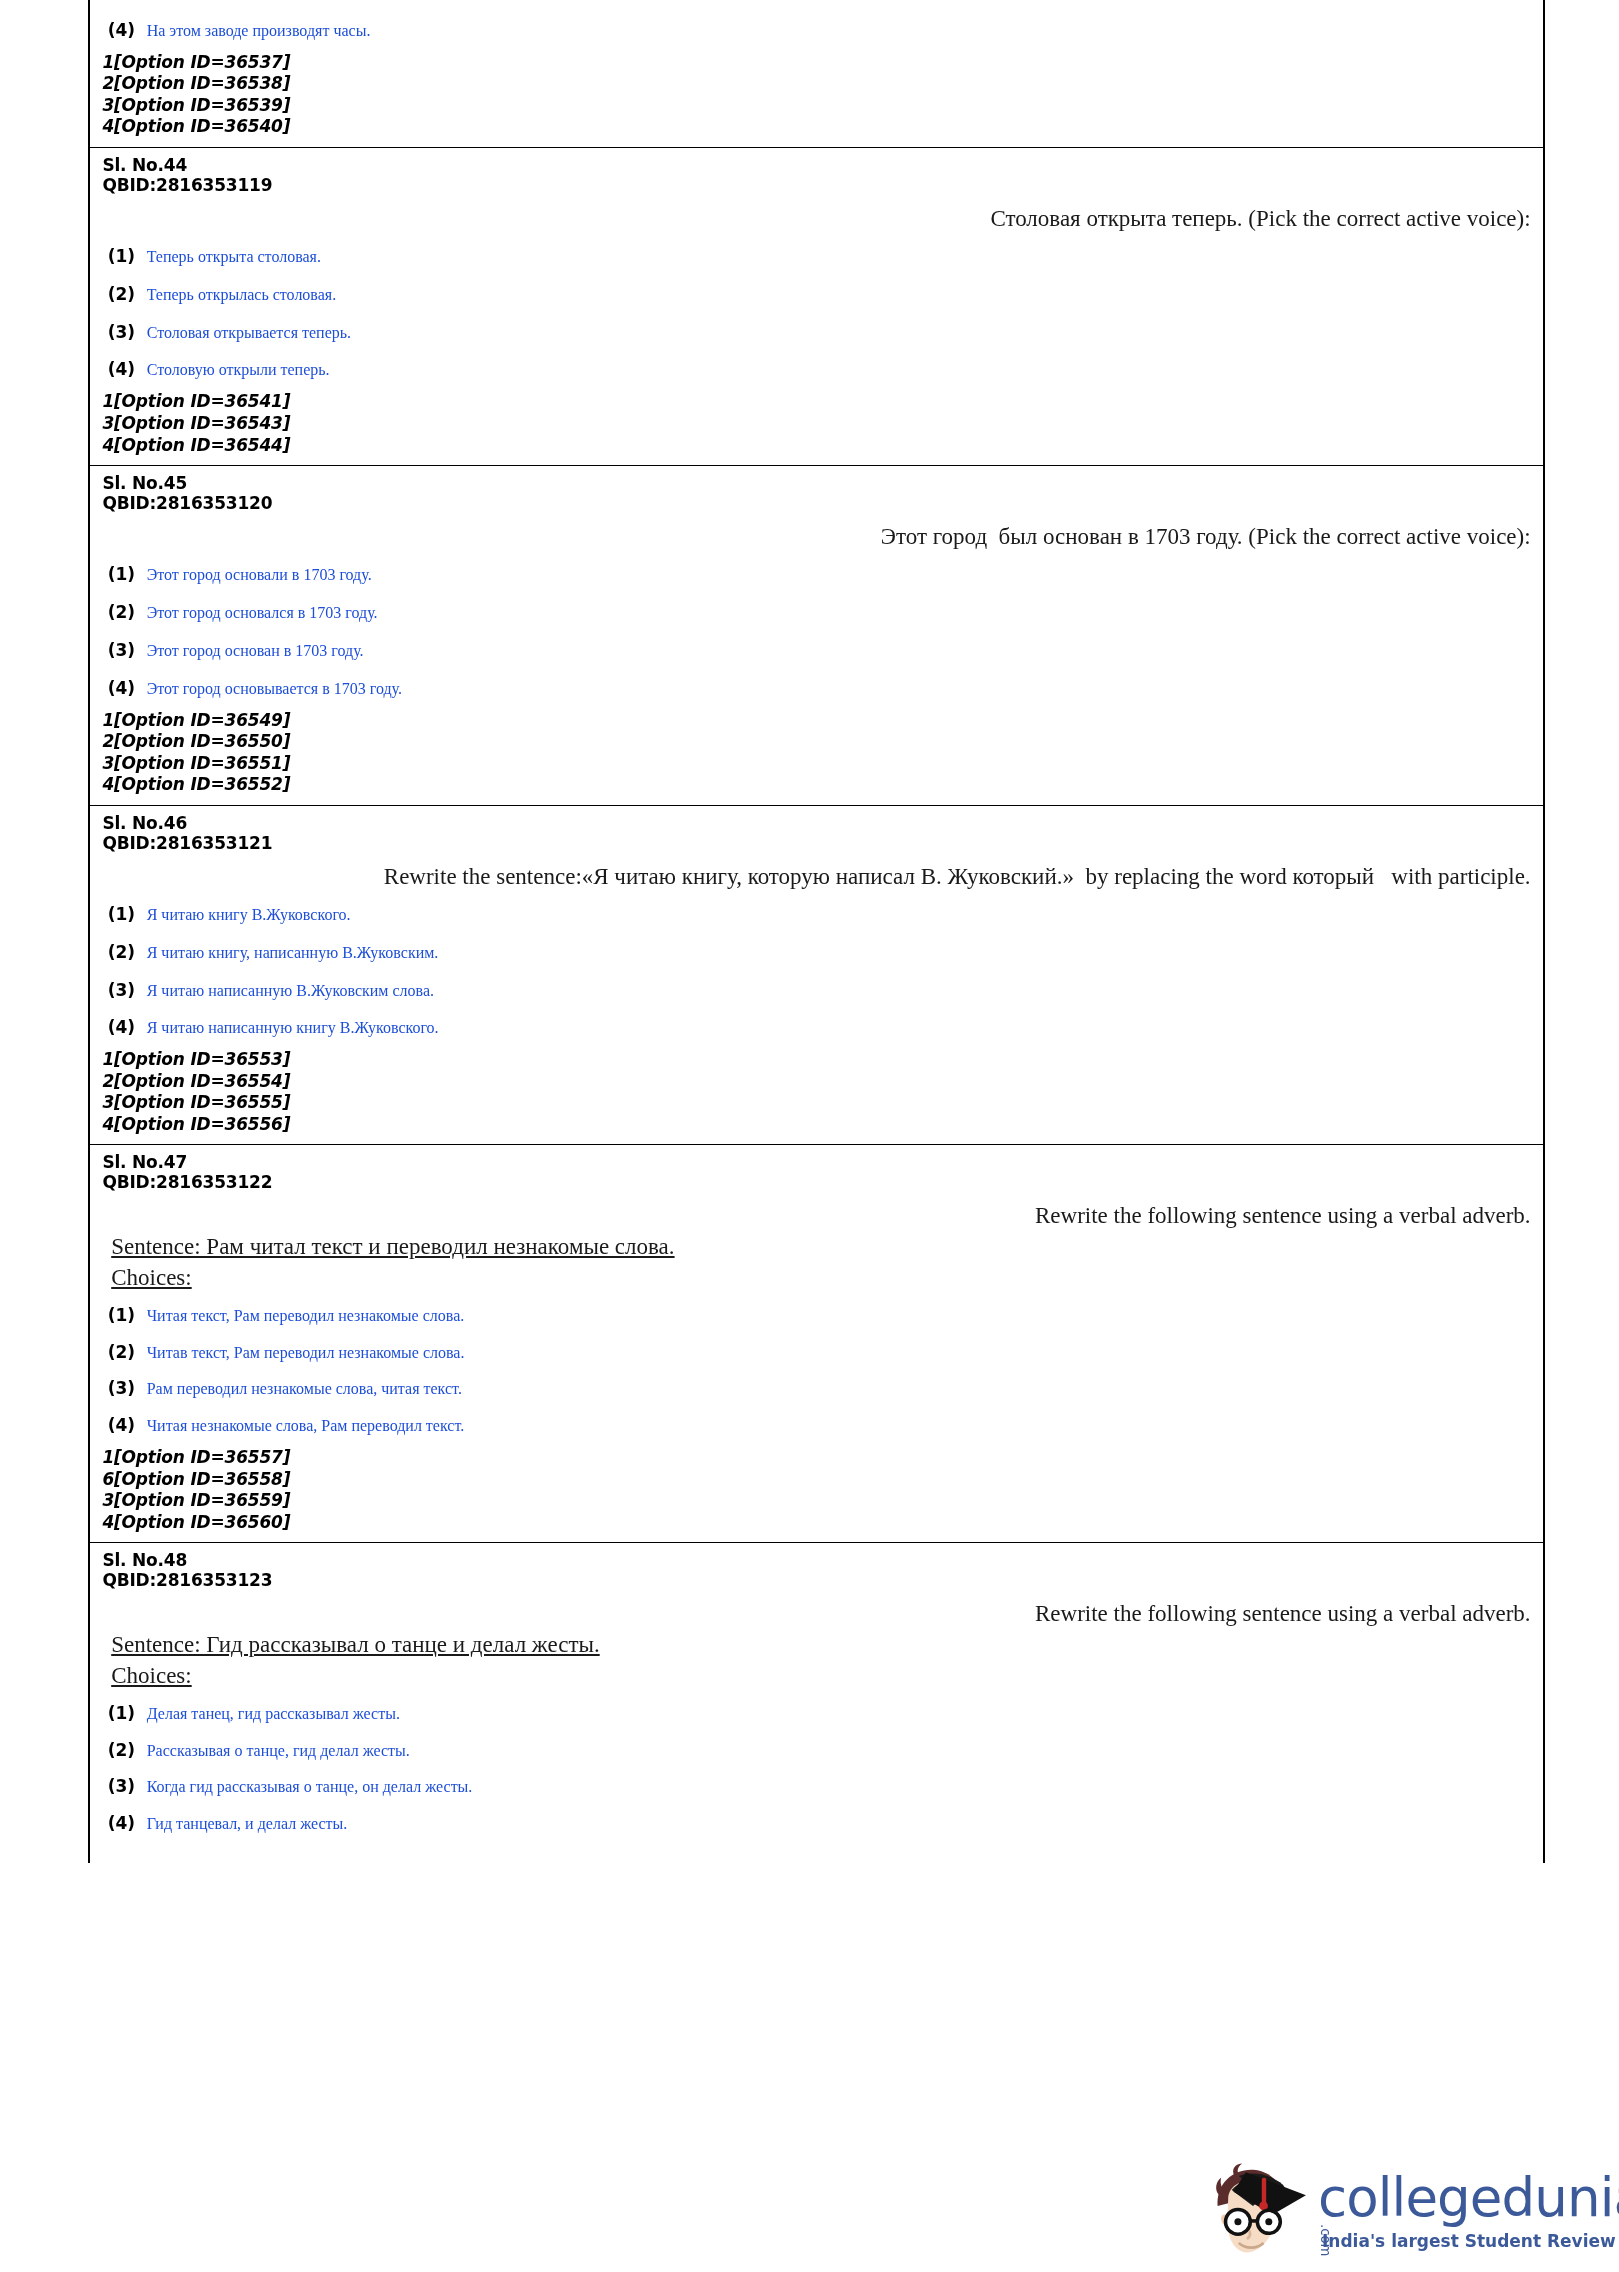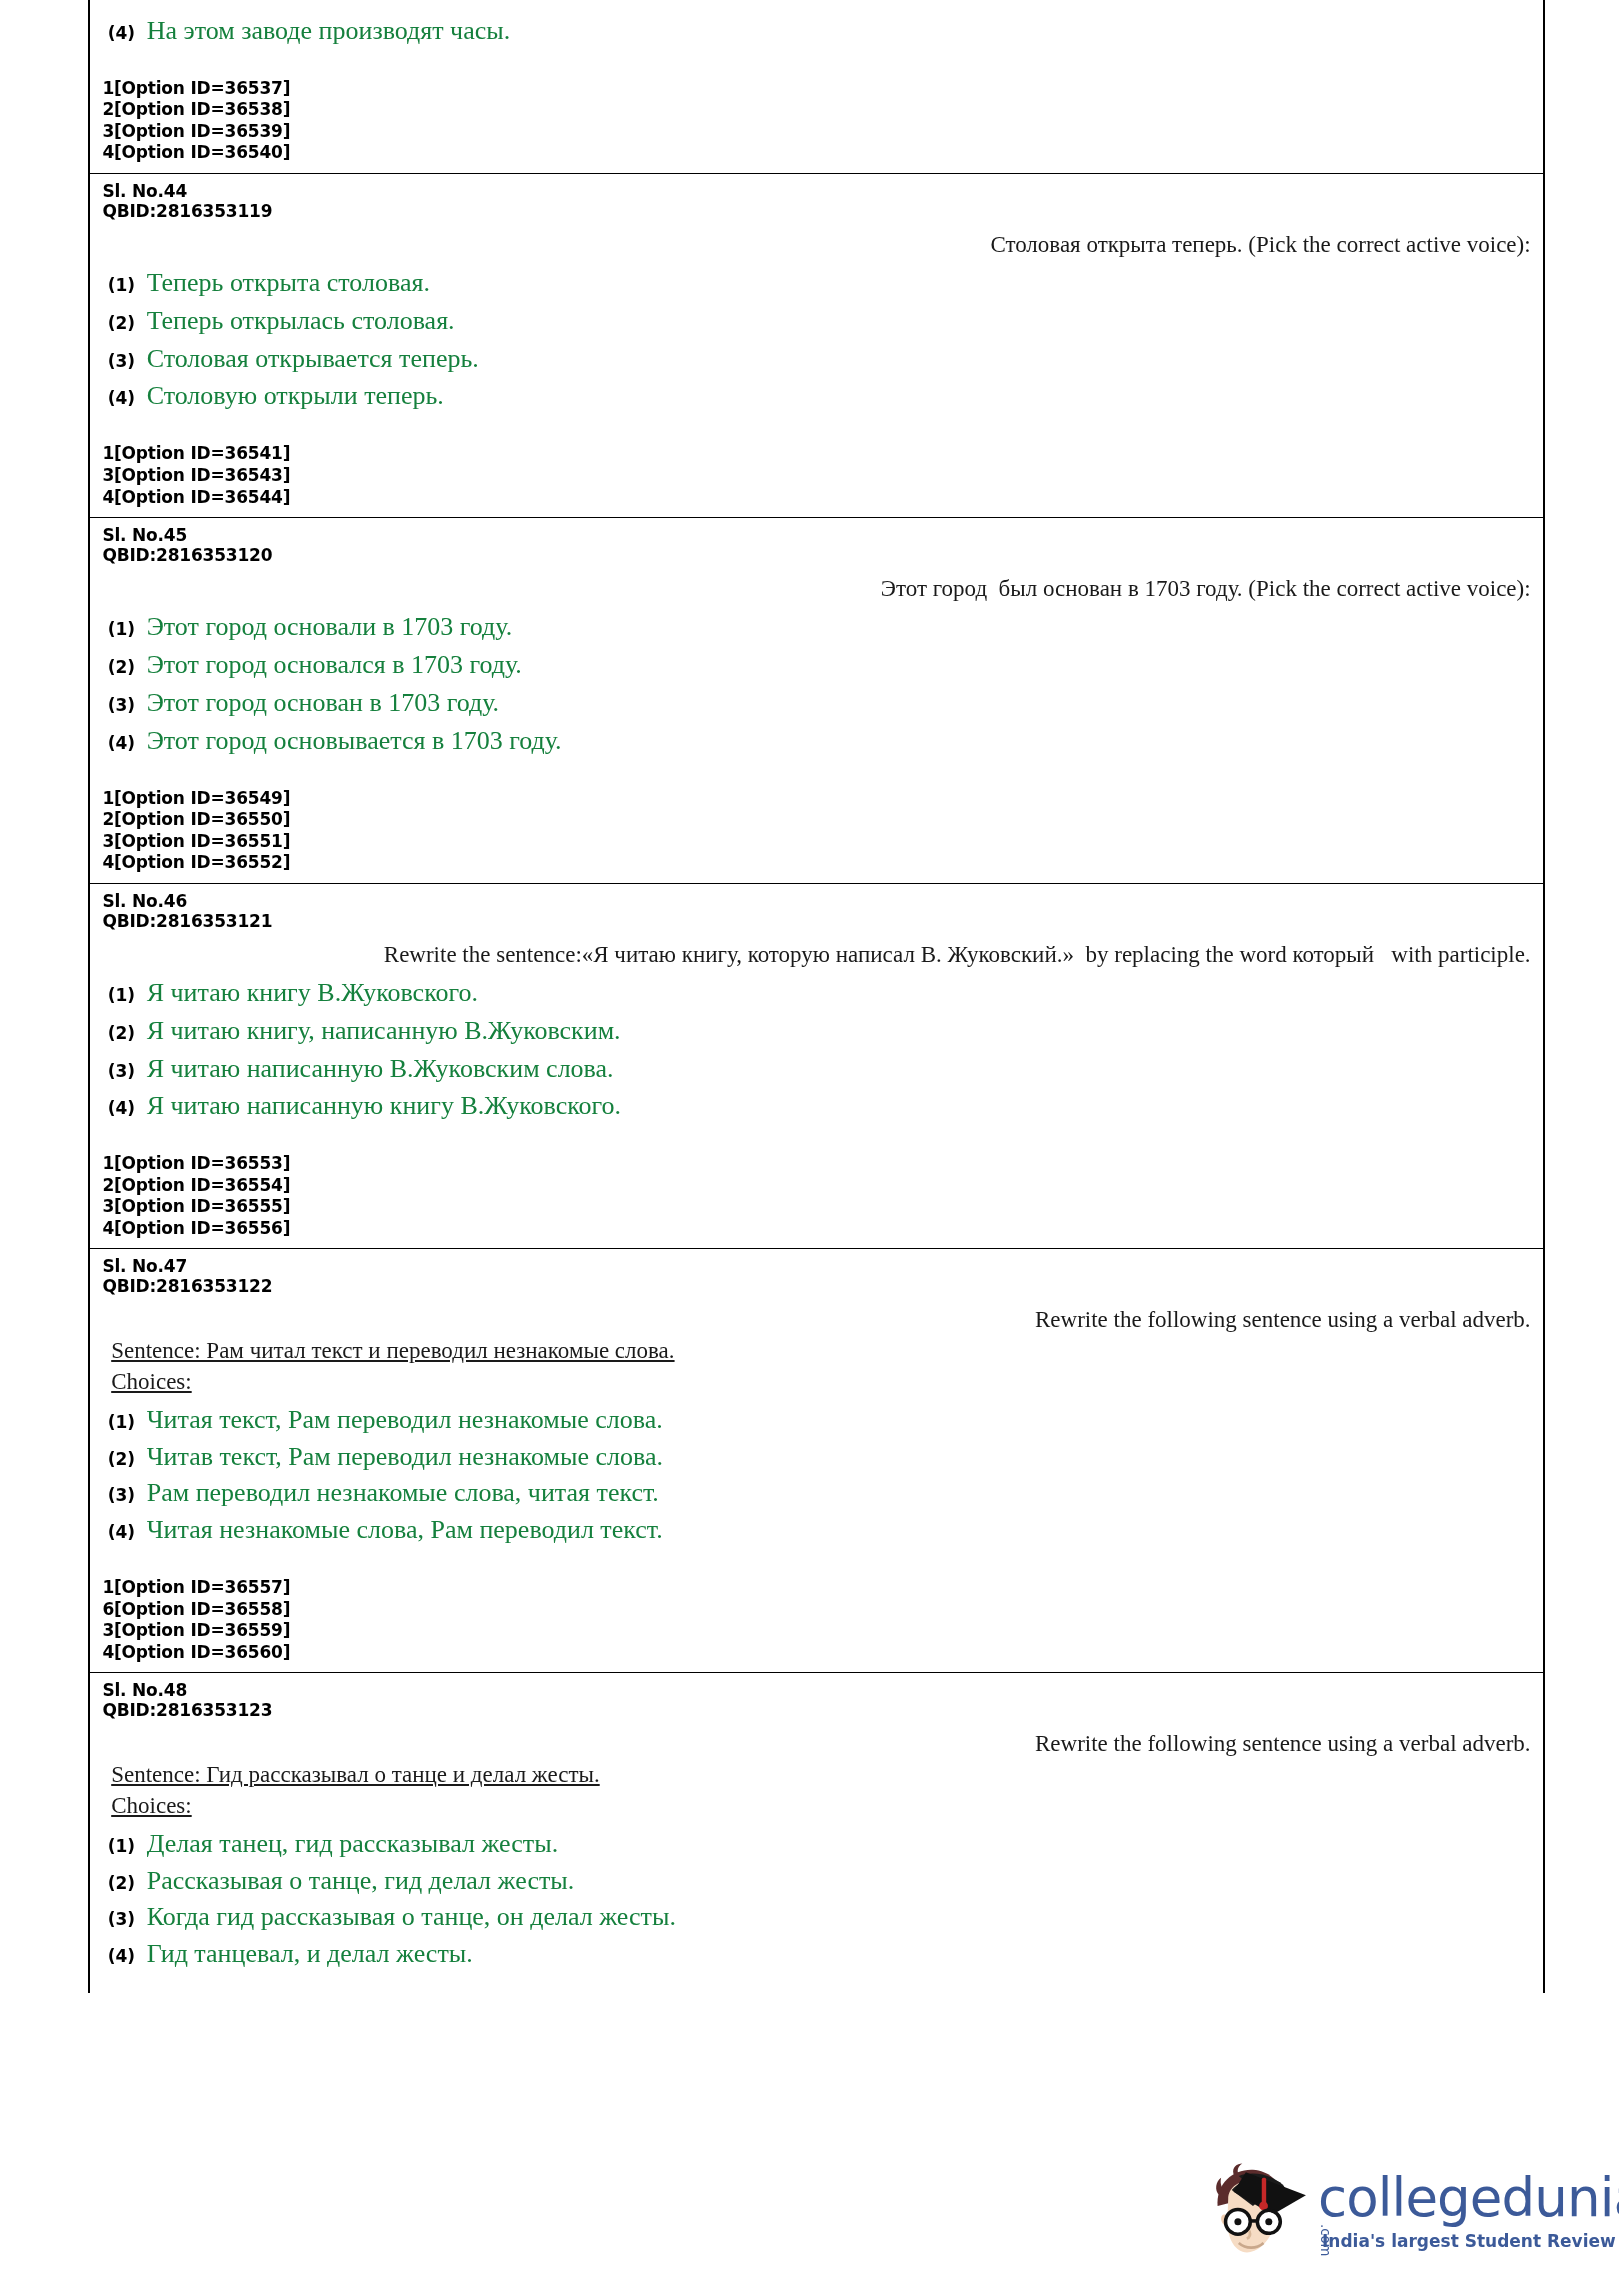--- a/index.html
+++ b/index.html
@@ -51,21 +51,22 @@
   .meta {
     font-family: "DejaVu Sans", "Liberation Sans", sans-serif;
     font-weight: bold;
     font-size: 17px;
     line-height: 20px;
     letter-spacing: -0.2px;
     color: #000;
     white-space: pre;
   }
   .optid-list {
-    margin-top: 33px;
+    margin-top: 7px;
+    font-style: italic;
   }
   .optid-list .meta {
     line-height: 21.6px;
   }
 
   
   .qtext {
     font-family: "Liberation Serif", "DejaVu Serif", serif;
     font-size: 23px;
     line-height: 30px;
@@ -91,23 +92,23 @@
   .opt-num {
     font-family: "DejaVu Sans", "Liberation Sans", sans-serif;
     font-weight: bold;
     font-size: 17px;
     width: 39px;
     flex: 0 0 39px;
     color: #000;
   }
   .opt-text {
     font-family: "Liberation Serif", "DejaVu Serif", serif;
-    font-size: 26px;
+    font-size: 16px;
     line-height: 28px;
-    color: #15803d;
+    color: #1d4ed8;
     white-space: pre-wrap;
   }
 
   .tight-opts .opt-row { margin-top: 8.8px; }
 
   .gap-after-opts { height: 16px; }
 
   
   .logo {
     position: absolute;

